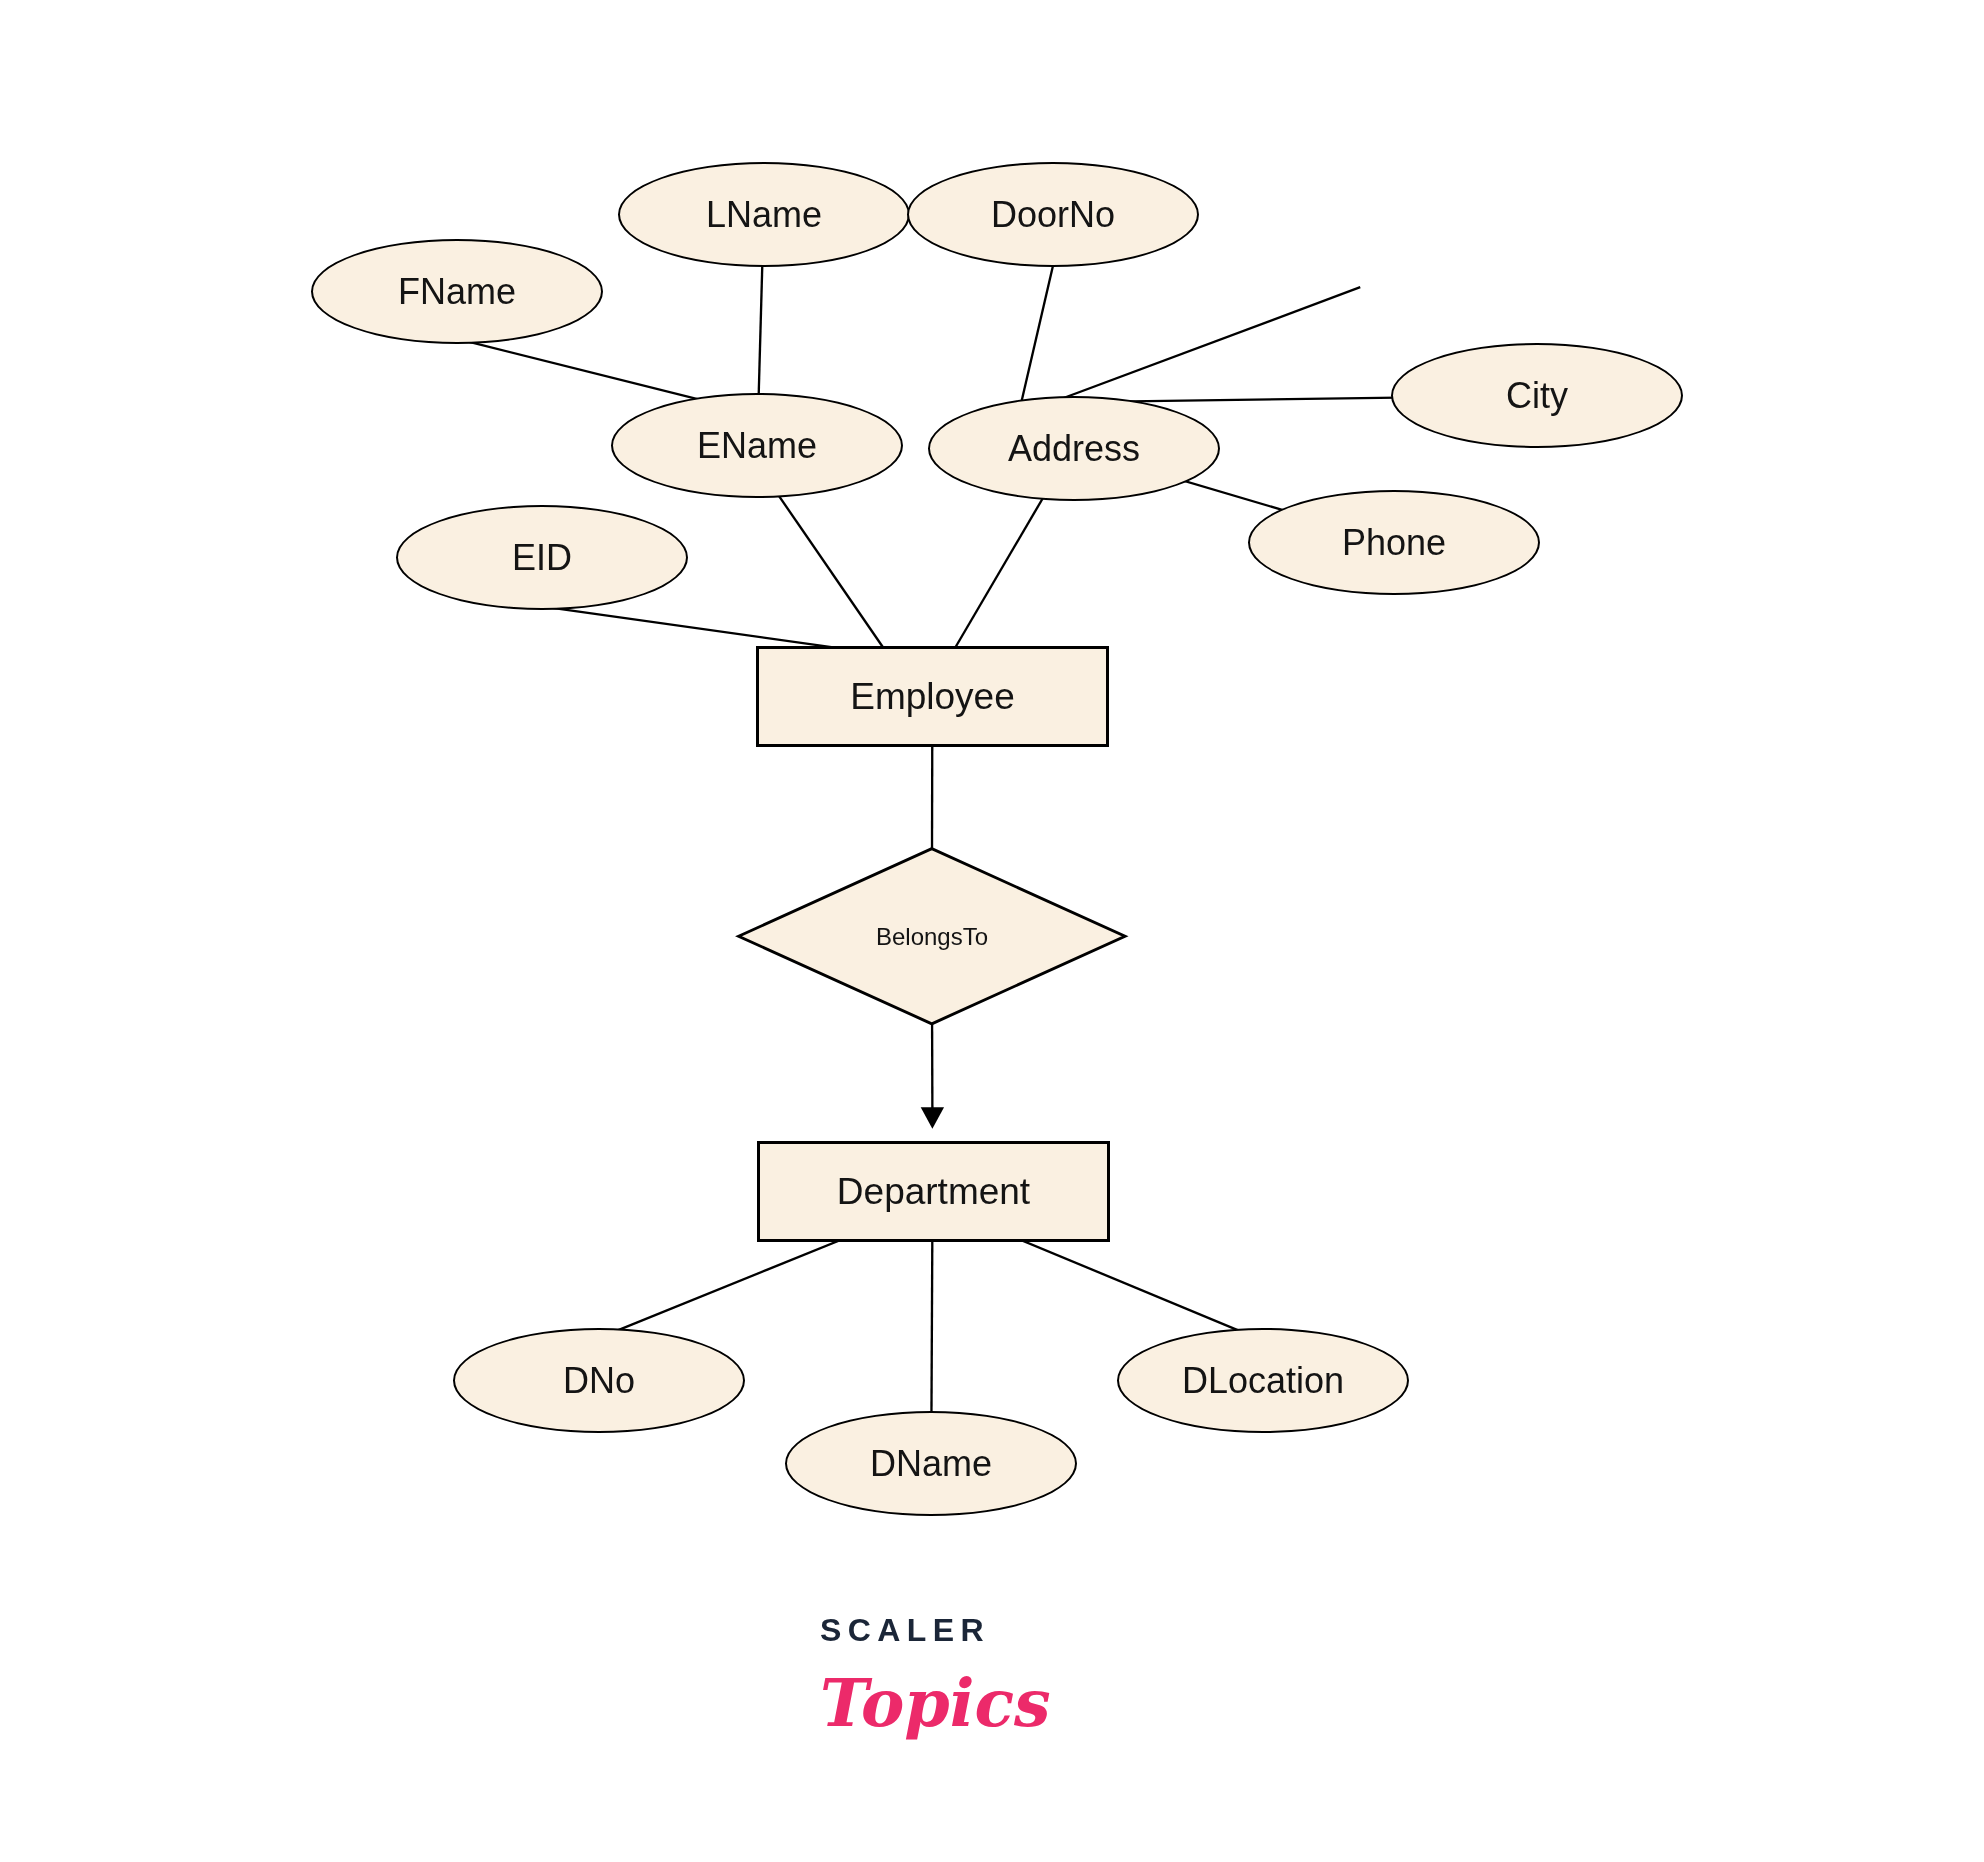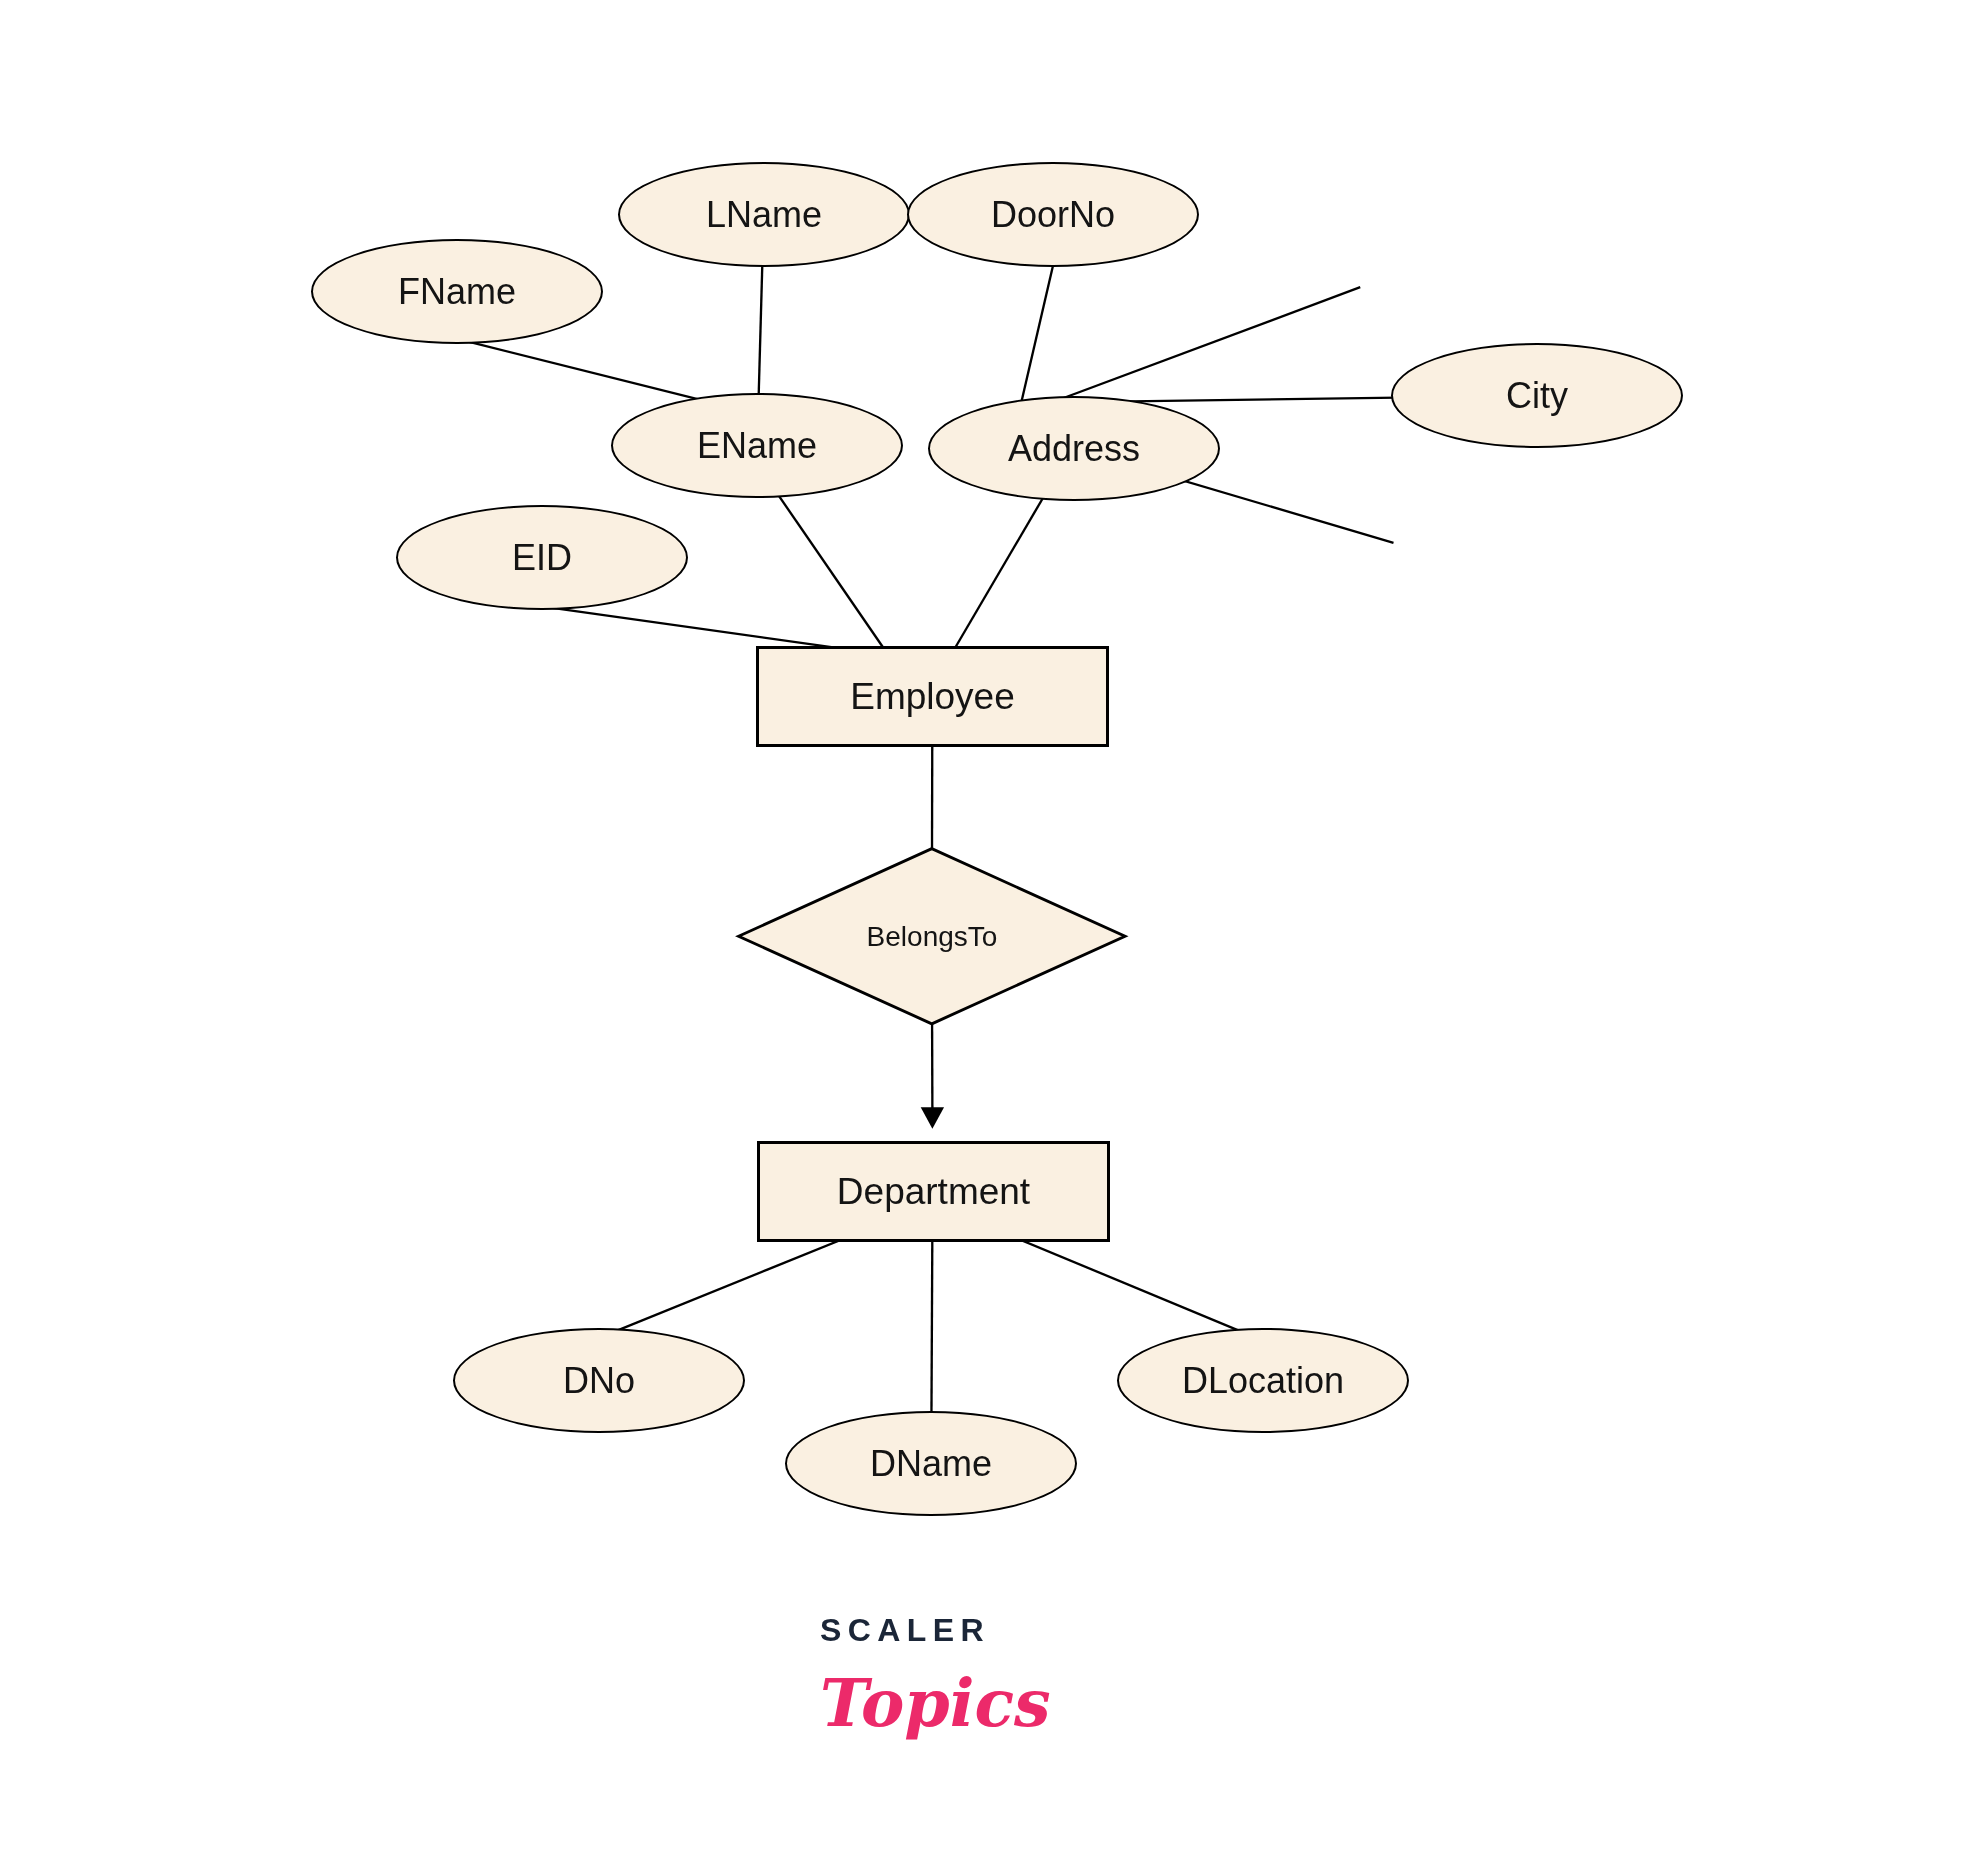--- a/index.html
+++ b/index.html
@@ -56,21 +56,21 @@
     height: 101px;
     border: 3.5px solid var(--shape-stroke, #000);
     font-size: 37px;
   }
   .diamond-label {
     position: absolute;
     display: flex;
     align-items: center;
     justify-content: center;
     color: var(--label-text, #141414);
-    font-size: 28px;
+    font-size: 24px;
     background: transparent;
   }
   .logo {
     position: absolute;
     left: 820px;
     top: 1612px;
     width: 350px;
   }
   .logo-brand {
     font-size: 32px;
@@ -125,20 +125,23 @@
     </div>
   <div class="node ellipse" style="left:1391px; top:343px;">
       <span>City</span>
     </div>
   <div class="node ellipse" style="left:611px; top:393px;">
       <span>EName</span>
     </div>
   <div class="node ellipse" style="left:928px; top:396px;">
       <span>Address</span>
     </div>
+  <div class="node ellipse" style="left:1248px; top:490px;">
+      <span>Phone</span>
+    </div>
   <div class="node ellipse" style="left:396px;  top:505px;align-items:center;">
       <span>EID</span>
     </div>
   <div class="node ellipse" style="left:453px;  top:1328px;">
       <span>DNo</span>
     </div>
   <div class="node ellipse" style="left:785px; top:1411px;">
       <span>DName</span>
     </div>
   <div class="node ellipse" style="left:1117px; top:1328px;text-align:right;">

